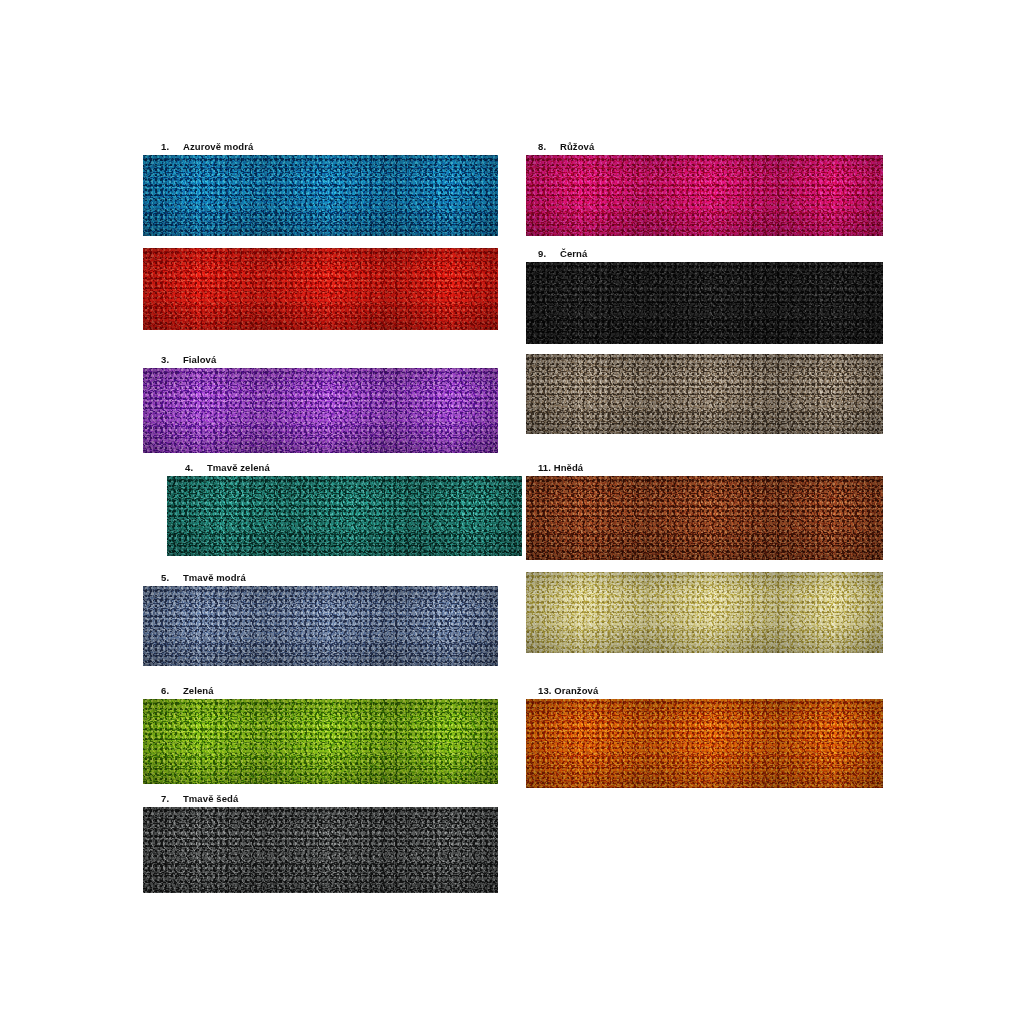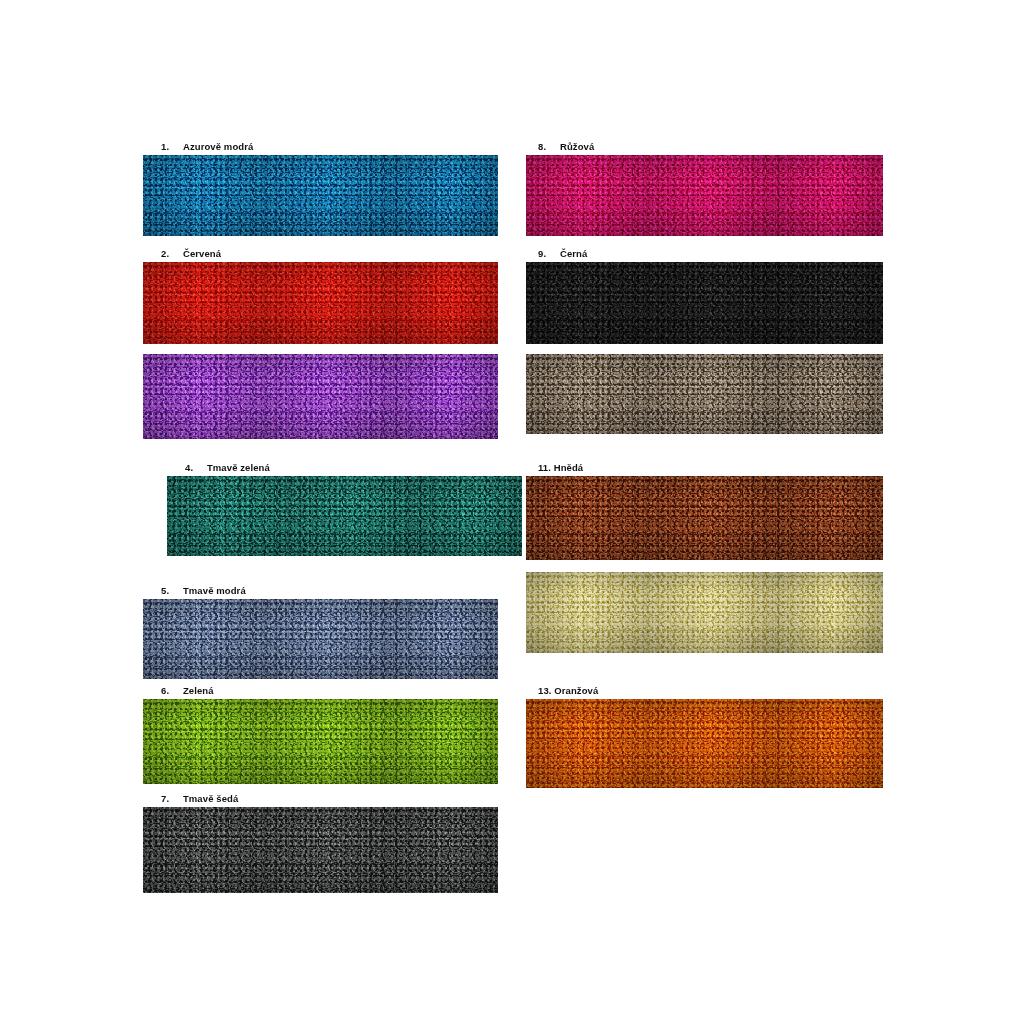--- a/index.html
+++ b/index.html
@@ -72,50 +72,50 @@
       <div class="swatch-label" style="padding-left: 18px;">1.	Azurově modrá</div>
       <div class="swatch-chip" style="width: 355px; height: 81px; background: rgb(26, 143, 196);">
         <div class="tex t1" style="background: repeating-radial-gradient(circle at 3px 3px, rgb(6, 63, 94) 0px, rgb(6, 63, 94) 1.1px, transparent 1.2px, transparent 5px) 0% 0% / 5px 5px, repeating-radial-gradient(circle at 9px 6px, rgb(12, 93, 134) 0px, rgb(12, 93, 134) 1.3px, transparent 1.4px, transparent 6.5px) 0% 0% / 13px 13px, repeating-radial-gradient(circle at 5px 11px, rgb(12, 93, 134) 0px, rgb(12, 93, 134) 1px, transparent 1.1px, transparent 7.5px) 0% 0% / 9px 9px;"></div>
         <div class="tex t2" style="background: repeating-radial-gradient(circle at 2px 4px, rgb(85, 194, 234) 0px, rgb(85, 194, 234) 1.2px, transparent 1.3px, transparent 5.5px) 0% 0% / 6px 6px, repeating-radial-gradient(circle at 7px 2px, rgb(85, 194, 234) 0px, rgb(85, 194, 234) 0.9px, transparent 1px, transparent 6px) 0% 0% / 11px 11px;"></div>
         <div class="tex t3" style="background: repeating-linear-gradient(118deg, rgb(12, 93, 134) 0px, rgb(12, 93, 134) 1px, transparent 1px, transparent 4px), repeating-linear-gradient(62deg, rgb(85, 194, 234) 0px, rgb(85, 194, 234) 1px, transparent 1px, transparent 5px), repeating-linear-gradient(8deg, rgb(6, 63, 94) 0px, rgb(6, 63, 94) 1px, transparent 1px, transparent 9px);"></div>
         <div class="tex t4" style="background: repeating-radial-gradient(7px 3px at 4px 5px, rgb(6, 63, 94) 0px, rgb(6, 63, 94) 1.4px, transparent 1.5px, transparent 8px) 0% 0% / 15px 10px, repeating-radial-gradient(3px 8px at 10px 3px, rgb(12, 93, 134) 0px, rgb(12, 93, 134) 1.2px, transparent 1.3px, transparent 9px) 0% 0% / 12px 17px;"></div>
         <div class="tex shade" style="background: linear-gradient(92deg, rgba(0, 0, 0, 0.2) 0%, rgba(255, 255, 255, 0.1) 16%, rgba(0, 0, 0, 0.14) 34%, rgba(255, 255, 255, 0.08) 52%, rgba(0, 0, 0, 0.17) 70%, rgba(255, 255, 255, 0.07) 86%, rgba(0, 0, 0, 0.21) 100%), linear-gradient(rgba(0, 0, 0, 0.16) 0%, rgba(255, 255, 255, 0.05) 28%, rgba(0, 0, 0, 0.04) 64%, rgba(0, 0, 0, 0.22) 100%);"></div>
       </div>
     </div>
     <div class="swatch-group" style="left: 143px; top: 240px; width: 355px;">
-      <div class="swatch-label" style="padding-left: 18px;">2.	Červená</div>
       <div class="swatch-chip" style="width: 355px; height: 82px; background: rgb(234, 35, 24);">
         <div class="tex t1" style="background: repeating-radial-gradient(circle at 3px 3px, rgb(125, 10, 4) 0px, rgb(125, 10, 4) 1.1px, transparent 1.2px, transparent 5px) 0% 0% / 5px 5px, repeating-radial-gradient(circle at 9px 6px, rgb(171, 16, 8) 0px, rgb(171, 16, 8) 1.3px, transparent 1.4px, transparent 6.5px) 0% 0% / 13px 13px, repeating-radial-gradient(circle at 5px 11px, rgb(171, 16, 8) 0px, rgb(171, 16, 8) 1px, transparent 1.1px, transparent 7.5px) 0% 0% / 9px 9px;"></div>
         <div class="tex t2" style="background: repeating-radial-gradient(circle at 2px 4px, rgb(255, 106, 77) 0px, rgb(255, 106, 77) 1.2px, transparent 1.3px, transparent 5.5px) 0% 0% / 6px 6px, repeating-radial-gradient(circle at 7px 2px, rgb(255, 106, 77) 0px, rgb(255, 106, 77) 0.9px, transparent 1px, transparent 6px) 0% 0% / 11px 11px;"></div>
         <div class="tex t3" style="background: repeating-linear-gradient(118deg, rgb(171, 16, 8) 0px, rgb(171, 16, 8) 1px, transparent 1px, transparent 4px), repeating-linear-gradient(62deg, rgb(255, 106, 77) 0px, rgb(255, 106, 77) 1px, transparent 1px, transparent 5px), repeating-linear-gradient(8deg, rgb(125, 10, 4) 0px, rgb(125, 10, 4) 1px, transparent 1px, transparent 9px);"></div>
         <div class="tex t4" style="background: repeating-radial-gradient(7px 3px at 4px 5px, rgb(125, 10, 4) 0px, rgb(125, 10, 4) 1.4px, transparent 1.5px, transparent 8px) 0% 0% / 15px 10px, repeating-radial-gradient(3px 8px at 10px 3px, rgb(171, 16, 8) 0px, rgb(171, 16, 8) 1.2px, transparent 1.3px, transparent 9px) 0% 0% / 12px 17px;"></div>
         <div class="tex shade" style="background: linear-gradient(92deg, rgba(0, 0, 0, 0.2) 0%, rgba(255, 255, 255, 0.1) 16%, rgba(0, 0, 0, 0.14) 34%, rgba(255, 255, 255, 0.08) 52%, rgba(0, 0, 0, 0.17) 70%, rgba(255, 255, 255, 0.07) 86%, rgba(0, 0, 0, 0.21) 100%), linear-gradient(rgba(0, 0, 0, 0.16) 0%, rgba(255, 255, 255, 0.05) 28%, rgba(0, 0, 0, 0.04) 64%, rgba(0, 0, 0, 0.22) 100%);"></div>
       </div>
     </div>
     <div class="swatch-group" style="left: 143px; top: 346px; width: 355px;">
+      <div class="swatch-label" style="padding-left: 18px;">3.	Fialová</div>
       <div class="swatch-chip" style="width: 355px; height: 85px; background: rgb(176, 94, 219);">
         <div class="tex t1" style="background: repeating-radial-gradient(circle at 3px 3px, rgb(90, 28, 128) 0px, rgb(90, 28, 128) 1.1px, transparent 1.2px, transparent 5px) 0% 0% / 5px 5px, repeating-radial-gradient(circle at 9px 6px, rgb(123, 47, 168) 0px, rgb(123, 47, 168) 1.3px, transparent 1.4px, transparent 6.5px) 0% 0% / 13px 13px, repeating-radial-gradient(circle at 5px 11px, rgb(123, 47, 168) 0px, rgb(123, 47, 168) 1px, transparent 1.1px, transparent 7.5px) 0% 0% / 9px 9px;"></div>
         <div class="tex t2" style="background: repeating-radial-gradient(circle at 2px 4px, rgb(215, 156, 242) 0px, rgb(215, 156, 242) 1.2px, transparent 1.3px, transparent 5.5px) 0% 0% / 6px 6px, repeating-radial-gradient(circle at 7px 2px, rgb(215, 156, 242) 0px, rgb(215, 156, 242) 0.9px, transparent 1px, transparent 6px) 0% 0% / 11px 11px;"></div>
         <div class="tex t3" style="background: repeating-linear-gradient(118deg, rgb(123, 47, 168) 0px, rgb(123, 47, 168) 1px, transparent 1px, transparent 4px), repeating-linear-gradient(62deg, rgb(215, 156, 242) 0px, rgb(215, 156, 242) 1px, transparent 1px, transparent 5px), repeating-linear-gradient(8deg, rgb(90, 28, 128) 0px, rgb(90, 28, 128) 1px, transparent 1px, transparent 9px);"></div>
         <div class="tex t4" style="background: repeating-radial-gradient(7px 3px at 4px 5px, rgb(90, 28, 128) 0px, rgb(90, 28, 128) 1.4px, transparent 1.5px, transparent 8px) 0% 0% / 15px 10px, repeating-radial-gradient(3px 8px at 10px 3px, rgb(123, 47, 168) 0px, rgb(123, 47, 168) 1.2px, transparent 1.3px, transparent 9px) 0% 0% / 12px 17px;"></div>
         <div class="tex shade" style="background: linear-gradient(92deg, rgba(0, 0, 0, 0.2) 0%, rgba(255, 255, 255, 0.1) 16%, rgba(0, 0, 0, 0.14) 34%, rgba(255, 255, 255, 0.08) 52%, rgba(0, 0, 0, 0.17) 70%, rgba(255, 255, 255, 0.07) 86%, rgba(0, 0, 0, 0.21) 100%), linear-gradient(rgba(0, 0, 0, 0.16) 0%, rgba(255, 255, 255, 0.05) 28%, rgba(0, 0, 0, 0.04) 64%, rgba(0, 0, 0, 0.22) 100%);"></div>
       </div>
     </div>
     <div class="swatch-group" style="left: 143px; top: 454px; width: 355px; padding-left: 24px;">
       <div class="swatch-label" style="padding-left: 18px;">4.	Tmavě zelená</div>
       <div class="swatch-chip" style="width: 355px; height: 80px; background: rgb(42, 141, 130);">
         <div class="tex t1" style="background: repeating-radial-gradient(circle at 3px 3px, rgb(11, 58, 54) 0px, rgb(11, 58, 54) 1.1px, transparent 1.2px, transparent 5px) 0% 0% / 5px 5px, repeating-radial-gradient(circle at 9px 6px, rgb(20, 86, 79) 0px, rgb(20, 86, 79) 1.3px, transparent 1.4px, transparent 6.5px) 0% 0% / 13px 13px, repeating-radial-gradient(circle at 5px 11px, rgb(20, 86, 79) 0px, rgb(20, 86, 79) 1px, transparent 1.1px, transparent 7.5px) 0% 0% / 9px 9px;"></div>
         <div class="tex t2" style="background: repeating-radial-gradient(circle at 2px 4px, rgb(99, 197, 180) 0px, rgb(99, 197, 180) 1.2px, transparent 1.3px, transparent 5.5px) 0% 0% / 6px 6px, repeating-radial-gradient(circle at 7px 2px, rgb(99, 197, 180) 0px, rgb(99, 197, 180) 0.9px, transparent 1px, transparent 6px) 0% 0% / 11px 11px;"></div>
         <div class="tex t3" style="background: repeating-linear-gradient(118deg, rgb(20, 86, 79) 0px, rgb(20, 86, 79) 1px, transparent 1px, transparent 4px), repeating-linear-gradient(62deg, rgb(99, 197, 180) 0px, rgb(99, 197, 180) 1px, transparent 1px, transparent 5px), repeating-linear-gradient(8deg, rgb(11, 58, 54) 0px, rgb(11, 58, 54) 1px, transparent 1px, transparent 9px);"></div>
         <div class="tex t4" style="background: repeating-radial-gradient(7px 3px at 4px 5px, rgb(11, 58, 54) 0px, rgb(11, 58, 54) 1.4px, transparent 1.5px, transparent 8px) 0% 0% / 15px 10px, repeating-radial-gradient(3px 8px at 10px 3px, rgb(20, 86, 79) 0px, rgb(20, 86, 79) 1.2px, transparent 1.3px, transparent 9px) 0% 0% / 12px 17px;"></div>
         <div class="tex shade" style="background: linear-gradient(92deg, rgba(0, 0, 0, 0.2) 0%, rgba(255, 255, 255, 0.1) 16%, rgba(0, 0, 0, 0.14) 34%, rgba(255, 255, 255, 0.08) 52%, rgba(0, 0, 0, 0.17) 70%, rgba(255, 255, 255, 0.07) 86%, rgba(0, 0, 0, 0.21) 100%), linear-gradient(rgba(0, 0, 0, 0.16) 0%, rgba(255, 255, 255, 0.05) 28%, rgba(0, 0, 0, 0.04) 64%, rgba(0, 0, 0, 0.22) 100%);"></div>
       </div>
     </div>
     <div class="swatch-group" style="left: 143px; top: 564px; width: 355px;">
-      <div class="swatch-label" style="padding-left: 18px; margin-top: 13px;">5.	Tmavě modrá</div>
+      <div class="swatch-label" style="padding-left: 18px;">5.	Tmavě modrá</div>
       <div class="swatch-chip" style="width: 355px; height: 80px; background: rgb(126, 144, 174);">
         <div class="tex t1" style="background: repeating-radial-gradient(circle at 3px 3px, rgb(54, 68, 94) 0px, rgb(54, 68, 94) 1.1px, transparent 1.2px, transparent 5px) 0% 0% / 5px 5px, repeating-radial-gradient(circle at 9px 6px, rgb(77, 93, 124) 0px, rgb(77, 93, 124) 1.3px, transparent 1.4px, transparent 6.5px) 0% 0% / 13px 13px, repeating-radial-gradient(circle at 5px 11px, rgb(77, 93, 124) 0px, rgb(77, 93, 124) 1px, transparent 1.1px, transparent 7.5px) 0% 0% / 9px 9px;"></div>
         <div class="tex t2" style="background: repeating-radial-gradient(circle at 2px 4px, rgb(183, 196, 216) 0px, rgb(183, 196, 216) 1.2px, transparent 1.3px, transparent 5.5px) 0% 0% / 6px 6px, repeating-radial-gradient(circle at 7px 2px, rgb(183, 196, 216) 0px, rgb(183, 196, 216) 0.9px, transparent 1px, transparent 6px) 0% 0% / 11px 11px;"></div>
         <div class="tex t3" style="background: repeating-linear-gradient(118deg, rgb(77, 93, 124) 0px, rgb(77, 93, 124) 1px, transparent 1px, transparent 4px), repeating-linear-gradient(62deg, rgb(183, 196, 216) 0px, rgb(183, 196, 216) 1px, transparent 1px, transparent 5px), repeating-linear-gradient(8deg, rgb(54, 68, 94) 0px, rgb(54, 68, 94) 1px, transparent 1px, transparent 9px);"></div>
         <div class="tex t4" style="background: repeating-radial-gradient(7px 3px at 4px 5px, rgb(54, 68, 94) 0px, rgb(54, 68, 94) 1.4px, transparent 1.5px, transparent 8px) 0% 0% / 15px 10px, repeating-radial-gradient(3px 8px at 10px 3px, rgb(77, 93, 124) 0px, rgb(77, 93, 124) 1.2px, transparent 1.3px, transparent 9px) 0% 0% / 12px 17px;"></div>
         <div class="tex shade" style="background: linear-gradient(92deg, rgba(0, 0, 0, 0.2) 0%, rgba(255, 255, 255, 0.1) 16%, rgba(0, 0, 0, 0.14) 34%, rgba(255, 255, 255, 0.08) 52%, rgba(0, 0, 0, 0.17) 70%, rgba(255, 255, 255, 0.07) 86%, rgba(0, 0, 0, 0.21) 100%), linear-gradient(rgba(0, 0, 0, 0.16) 0%, rgba(255, 255, 255, 0.05) 28%, rgba(0, 0, 0, 0.04) 64%, rgba(0, 0, 0, 0.22) 100%);"></div>
       </div>
     </div>
     <div class="swatch-group" style="left: 143px; top: 677px; width: 355px;">
       <div class="swatch-label" style="padding-left: 18px;">6.	Zelená</div>

